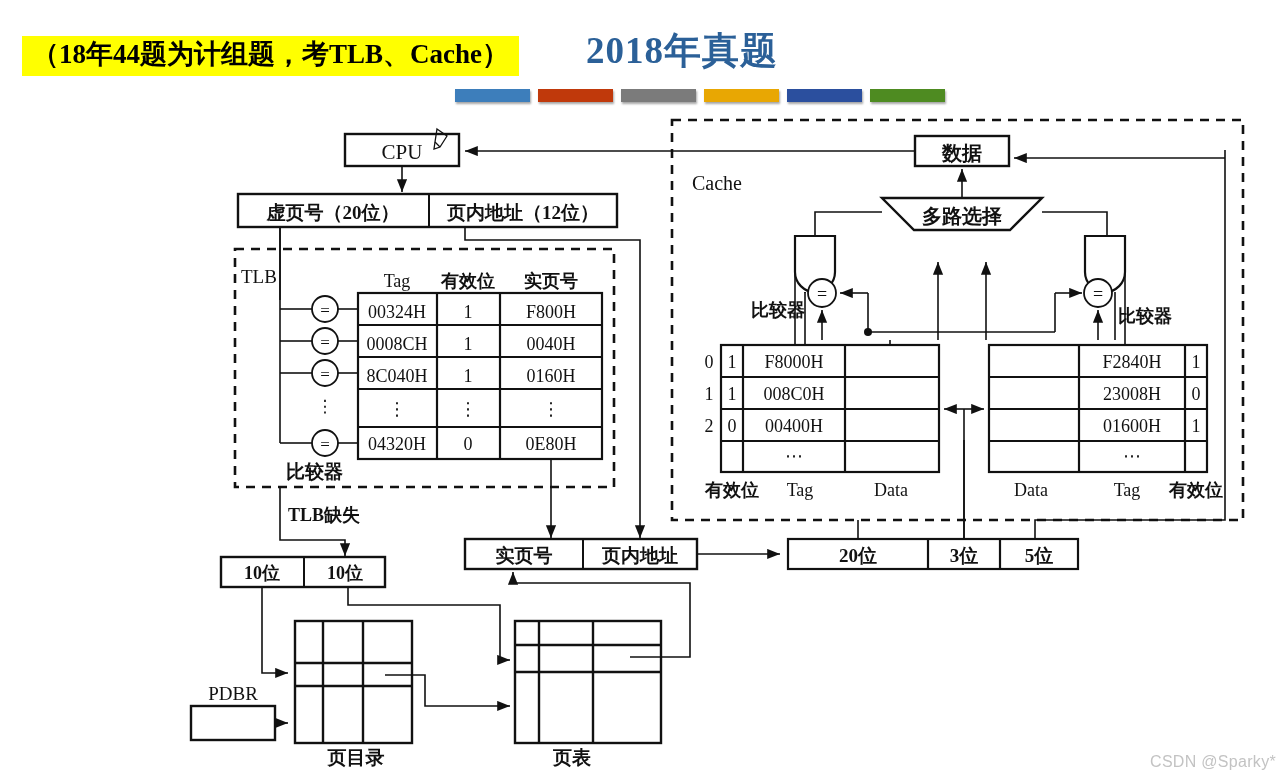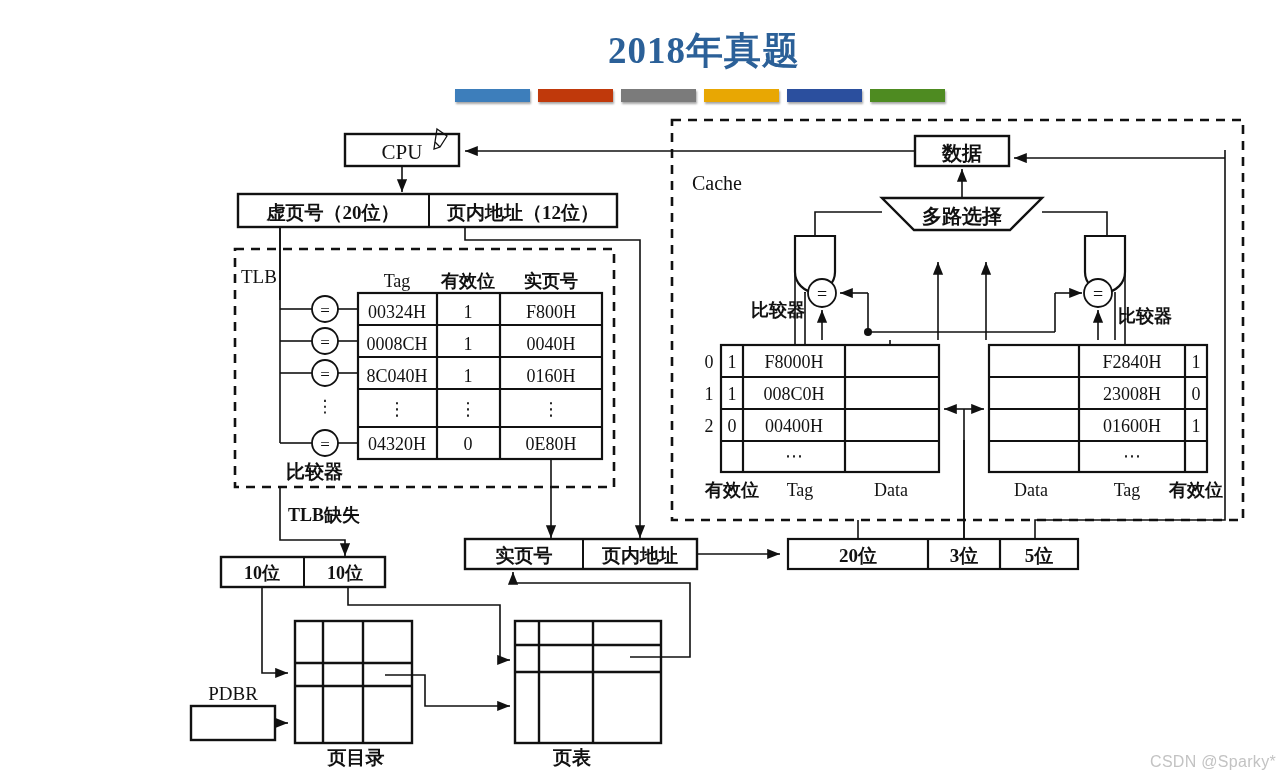--- a/index.html
+++ b/index.html
@@ -5,39 +5,40 @@
   html,body{margin:0;padding:0;background:#fff;}
   body{width:1286px;height:777px;font-family:"Liberation Sans",sans-serif;overflow:hidden;position:relative;}
   #stage{position:relative;width:1286px;height:777px;background:#ffffff;}
 
   .hl-banner{
     position:absolute;left:22px;top:36px;background:#ffff00;
     padding:4px 10px 6px 10px;font-family:"Liberation Serif",serif;
     font-size:27px;font-weight:700;color:#000;line-height:1.1;white-space:nowrap;
   }
   .title{
-    position:absolute;left:608px;top:26px;width:300px;text-align:left;
+    position:absolute;left:586px;top:26px;width:300px;text-align:left;
     font-family:"Liberation Serif",serif;font-size:37px;font-weight:700;
     color:#2b6098;letter-spacing:1px;white-space:nowrap;
   }
   .bars{position:absolute;left:455px;top:89px;width:470px;height:14px;}
   .bar{position:absolute;top:0;height:13px;box-shadow:1px 2px 2px rgba(0,0,0,.35);}
 
   svg.diagram{position:absolute;left:0;top:0;width:1286px;height:777px;}
   svg.diagram text{font-family:"Liberation Serif",serif;fill:#111;}
   .cn{font-family:"DejaVu Sans",sans-serif;font-weight:700;}
 
   .wm{position:absolute;right:10px;bottom:6px;font-size:16px;color:#c3c3c3;
       font-family:"Liberation Sans",sans-serif;letter-spacing:.3px;}
 </style>
 </head>
 <body>
 
 <div id="stage">
 
+  <div class="hl-banner">（18年44题为计组题，考TLB、Cache）</div>
   <div class="title">2018年真题</div>
 
   <div class="bars">
     <div class="bar" style="left:0px;width:75px;background:#3d7ebb"></div>
     <div class="bar" style="left:83px;width:75px;background:#c0390b"></div>
     <div class="bar" style="left:166px;width:75px;background:#7b7b7b"></div>
     <div class="bar" style="left:249px;width:75px;background:#e8a703"></div>
     <div class="bar" style="left:332px;width:75px;background:#2b4f9e"></div>
     <div class="bar" style="left:415px;width:75px;background:#4e8b21"></div>
   </div>

